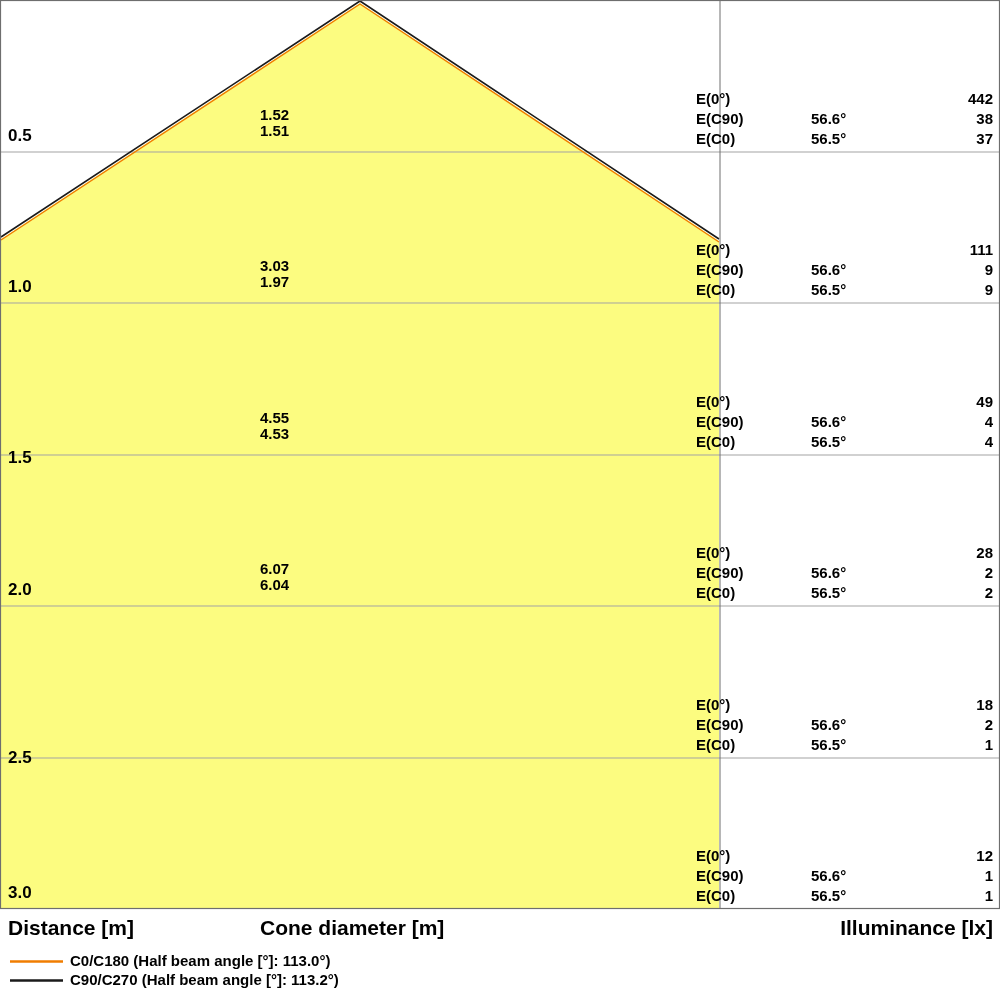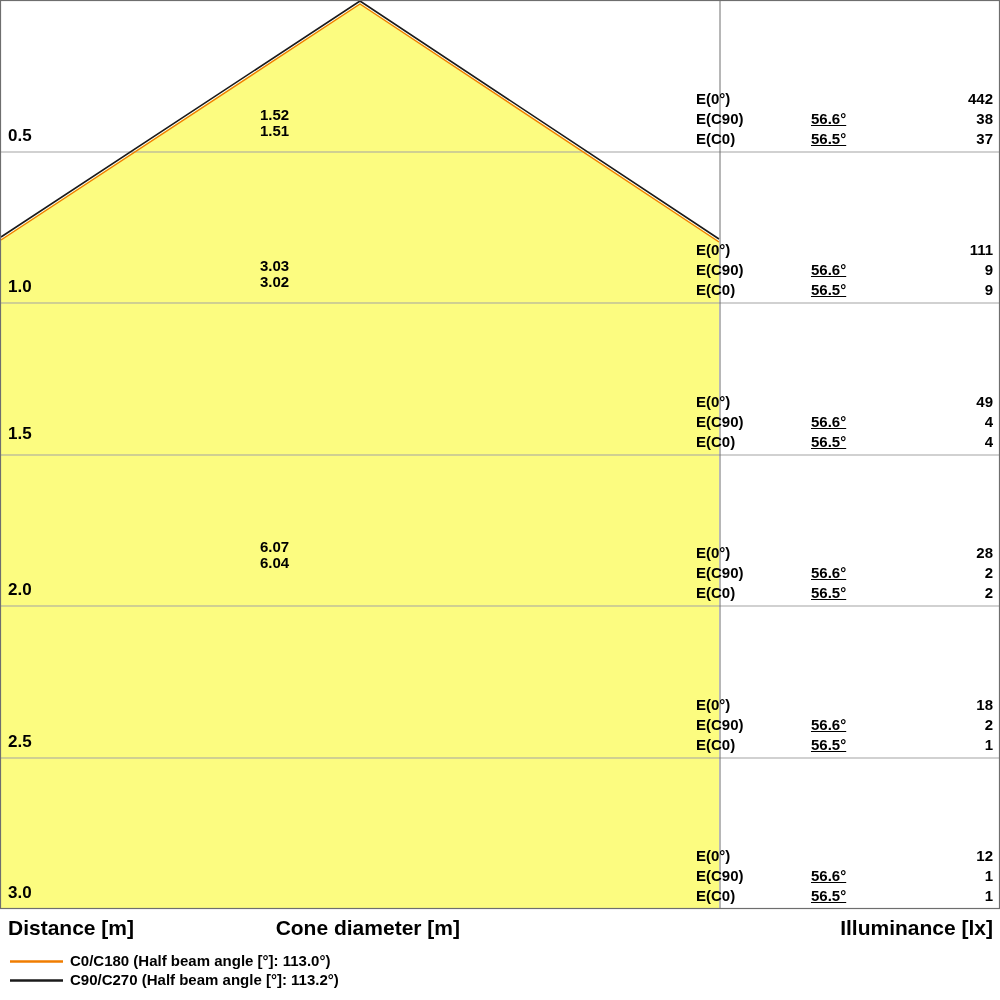--- a/index.html
+++ b/index.html
@@ -17,25 +17,25 @@
     position:absolute;left:8px;
     font-size:17px;line-height:20px;
   }
   .diam{
     position:absolute;left:260px;width:200px;
     text-align:left;font-size:15px;line-height:16px;
   }
   .illum{position:absolute;left:696px;right:7px;}
   .iline{position:relative;height:20px;font-size:15px;line-height:20px;}
   .il-l{position:absolute;left:0;}
-  .il-a{position:absolute;left:115px;text-decoration:underline;}
+  .il-a{position:absolute;left:115px;}
   .il-v{position:absolute;right:0;text-align:center;margin-left:48px;}
   .footer-label{position:absolute;top:919px;font-size:21px;line-height:18px;}
   #footer-distance{left:8px;}
-  #footer-diameter{left:260px;width:200px;text-align:right;}
+  #footer-diameter{left:260px;width:200px;text-align:left;}
   #footer-illuminance{right:7px;text-align:left;}
   .legend-row{position:absolute;left:10px;height:20px;}
   .lg-line{position:absolute;left:0;top:8px;}
   .lg-text{position:absolute;left:60px;top:0;font-size:15px;line-height:18px;white-space:nowrap;}
 </style>
 </head>
 <body>
 
 <div id="stage">
 
@@ -74,61 +74,65 @@
     <div class="iline">
       <span class="il-l">E(C0)</span>
       <span class="il-a">56.5°</span>
       <span class="il-v">37</span>
     </div>
   </div>
 
   <div class="dist" style="top:277px">1.0</div>
   <div class="diam" style="top:258px">
     <div>3.03</div>
-    <div>3.02</div>
+    <div>1.97</div>
   </div>
   <div class="illum" style="top:240px">
     <div class="iline">
       <span class="il-l">E(0°)</span>
       <span class="il-a"></span>
       <span class="il-v">111</span>
     </div>
     <div class="iline">
       <span class="il-l">E(C90)</span>
       <span class="il-a">56.6°</span>
       <span class="il-v">9</span>
     </div>
     <div class="iline">
       <span class="il-l">E(C0)</span>
       <span class="il-a">56.5°</span>
       <span class="il-v">9</span>
     </div>
   </div>
 
-  <div class="dist" style="top:424px">1.5</div>
+  <div class="dist" style="top:448px">1.5</div>
+  <div class="diam" style="top:410px">
+    <div>4.55</div>
+    <div>4.53</div>
+  </div>
   <div class="illum" style="top:392px">
     <div class="iline">
       <span class="il-l">E(0°)</span>
       <span class="il-a"></span>
       <span class="il-v">49</span>
     </div>
     <div class="iline">
       <span class="il-l">E(C90)</span>
       <span class="il-a">56.6°</span>
       <span class="il-v">4</span>
     </div>
     <div class="iline">
       <span class="il-l">E(C0)</span>
       <span class="il-a">56.5°</span>
       <span class="il-v">4</span>
     </div>
   </div>
 
   <div class="dist" style="top:580px">2.0</div>
-  <div class="diam" style="top:539px">
+  <div class="diam" style="top:561px">
     <div>6.07</div>
     <div>6.04</div>
   </div>
   <div class="illum" style="top:543px">
     <div class="iline">
       <span class="il-l">E(0°)</span>
       <span class="il-a"></span>
       <span class="il-v">28</span>
     </div>
     <div class="iline">
@@ -136,21 +140,21 @@
       <span class="il-a">56.6°</span>
       <span class="il-v">2</span>
     </div>
     <div class="iline">
       <span class="il-l">E(C0)</span>
       <span class="il-a">56.5°</span>
       <span class="il-v">2</span>
     </div>
   </div>
 
-  <div class="dist" style="top:732px">2.5</div>
+  <div class="dist" style="top:748px">2.5</div>
   <div class="illum" style="top:695px">
     <div class="iline">
       <span class="il-l">E(0°)</span>
       <span class="il-a"></span>
       <span class="il-v">18</span>
     </div>
     <div class="iline">
       <span class="il-l">E(C90)</span>
       <span class="il-a">56.6°</span>
       <span class="il-v">2</span>

